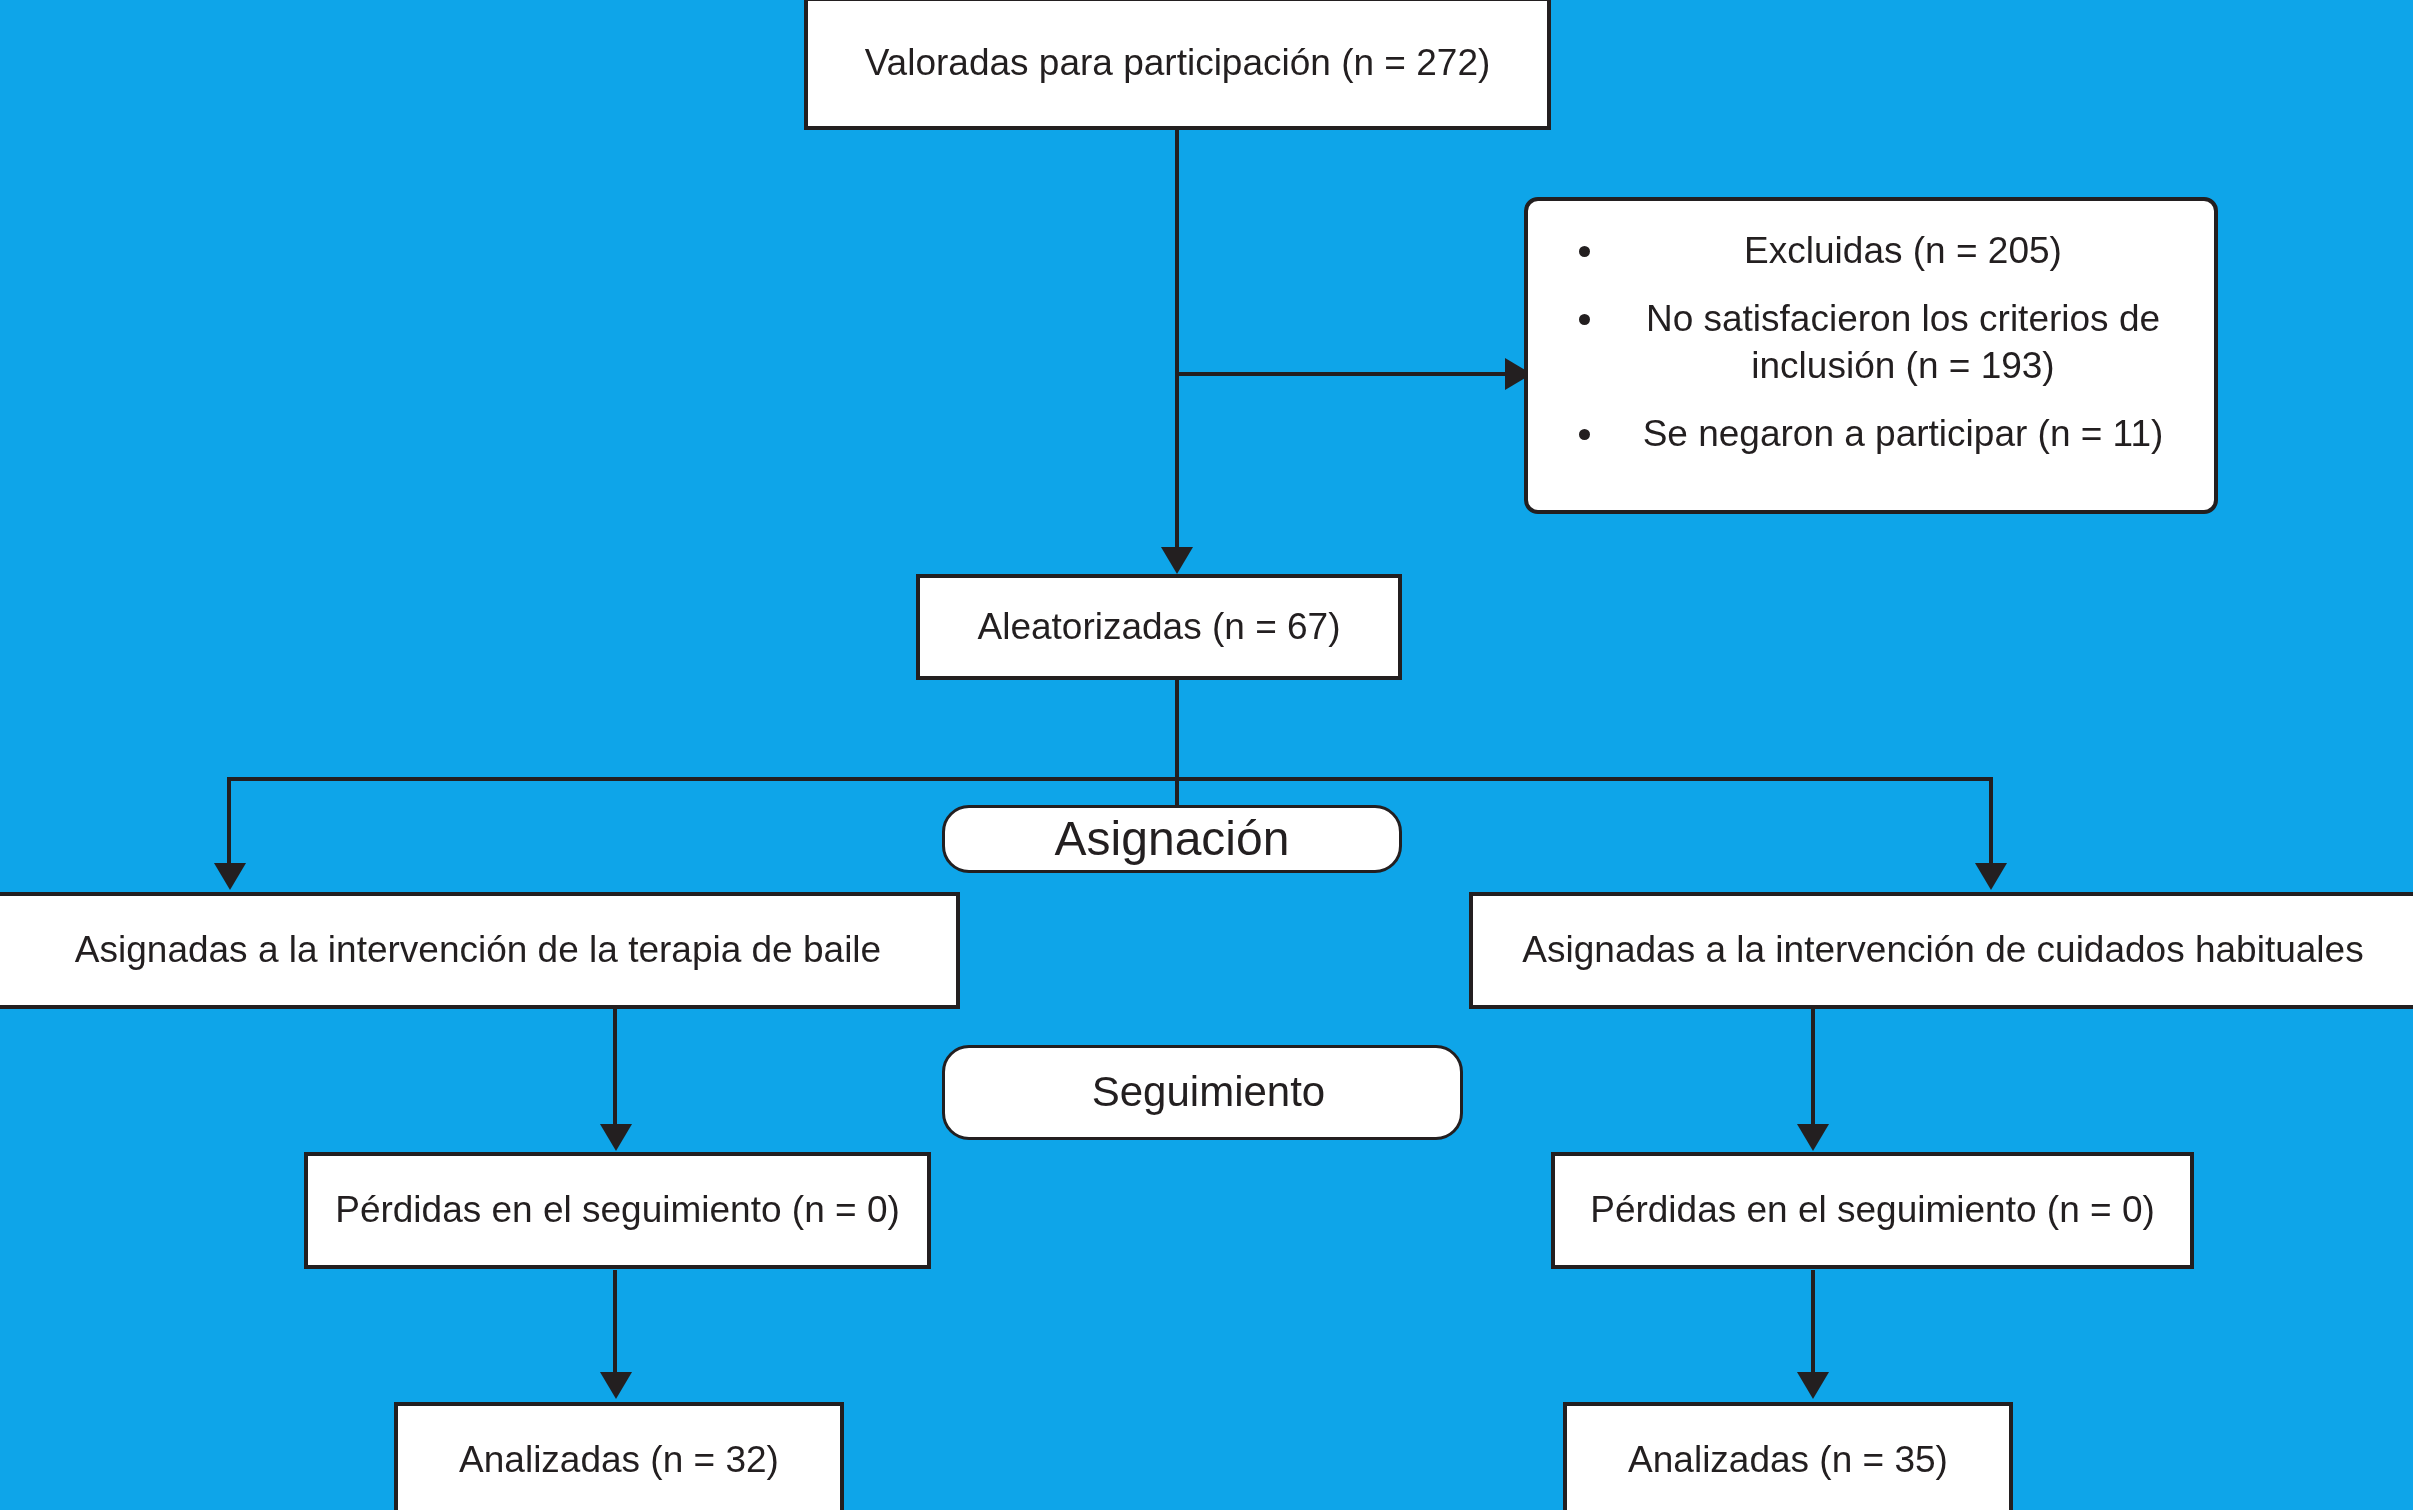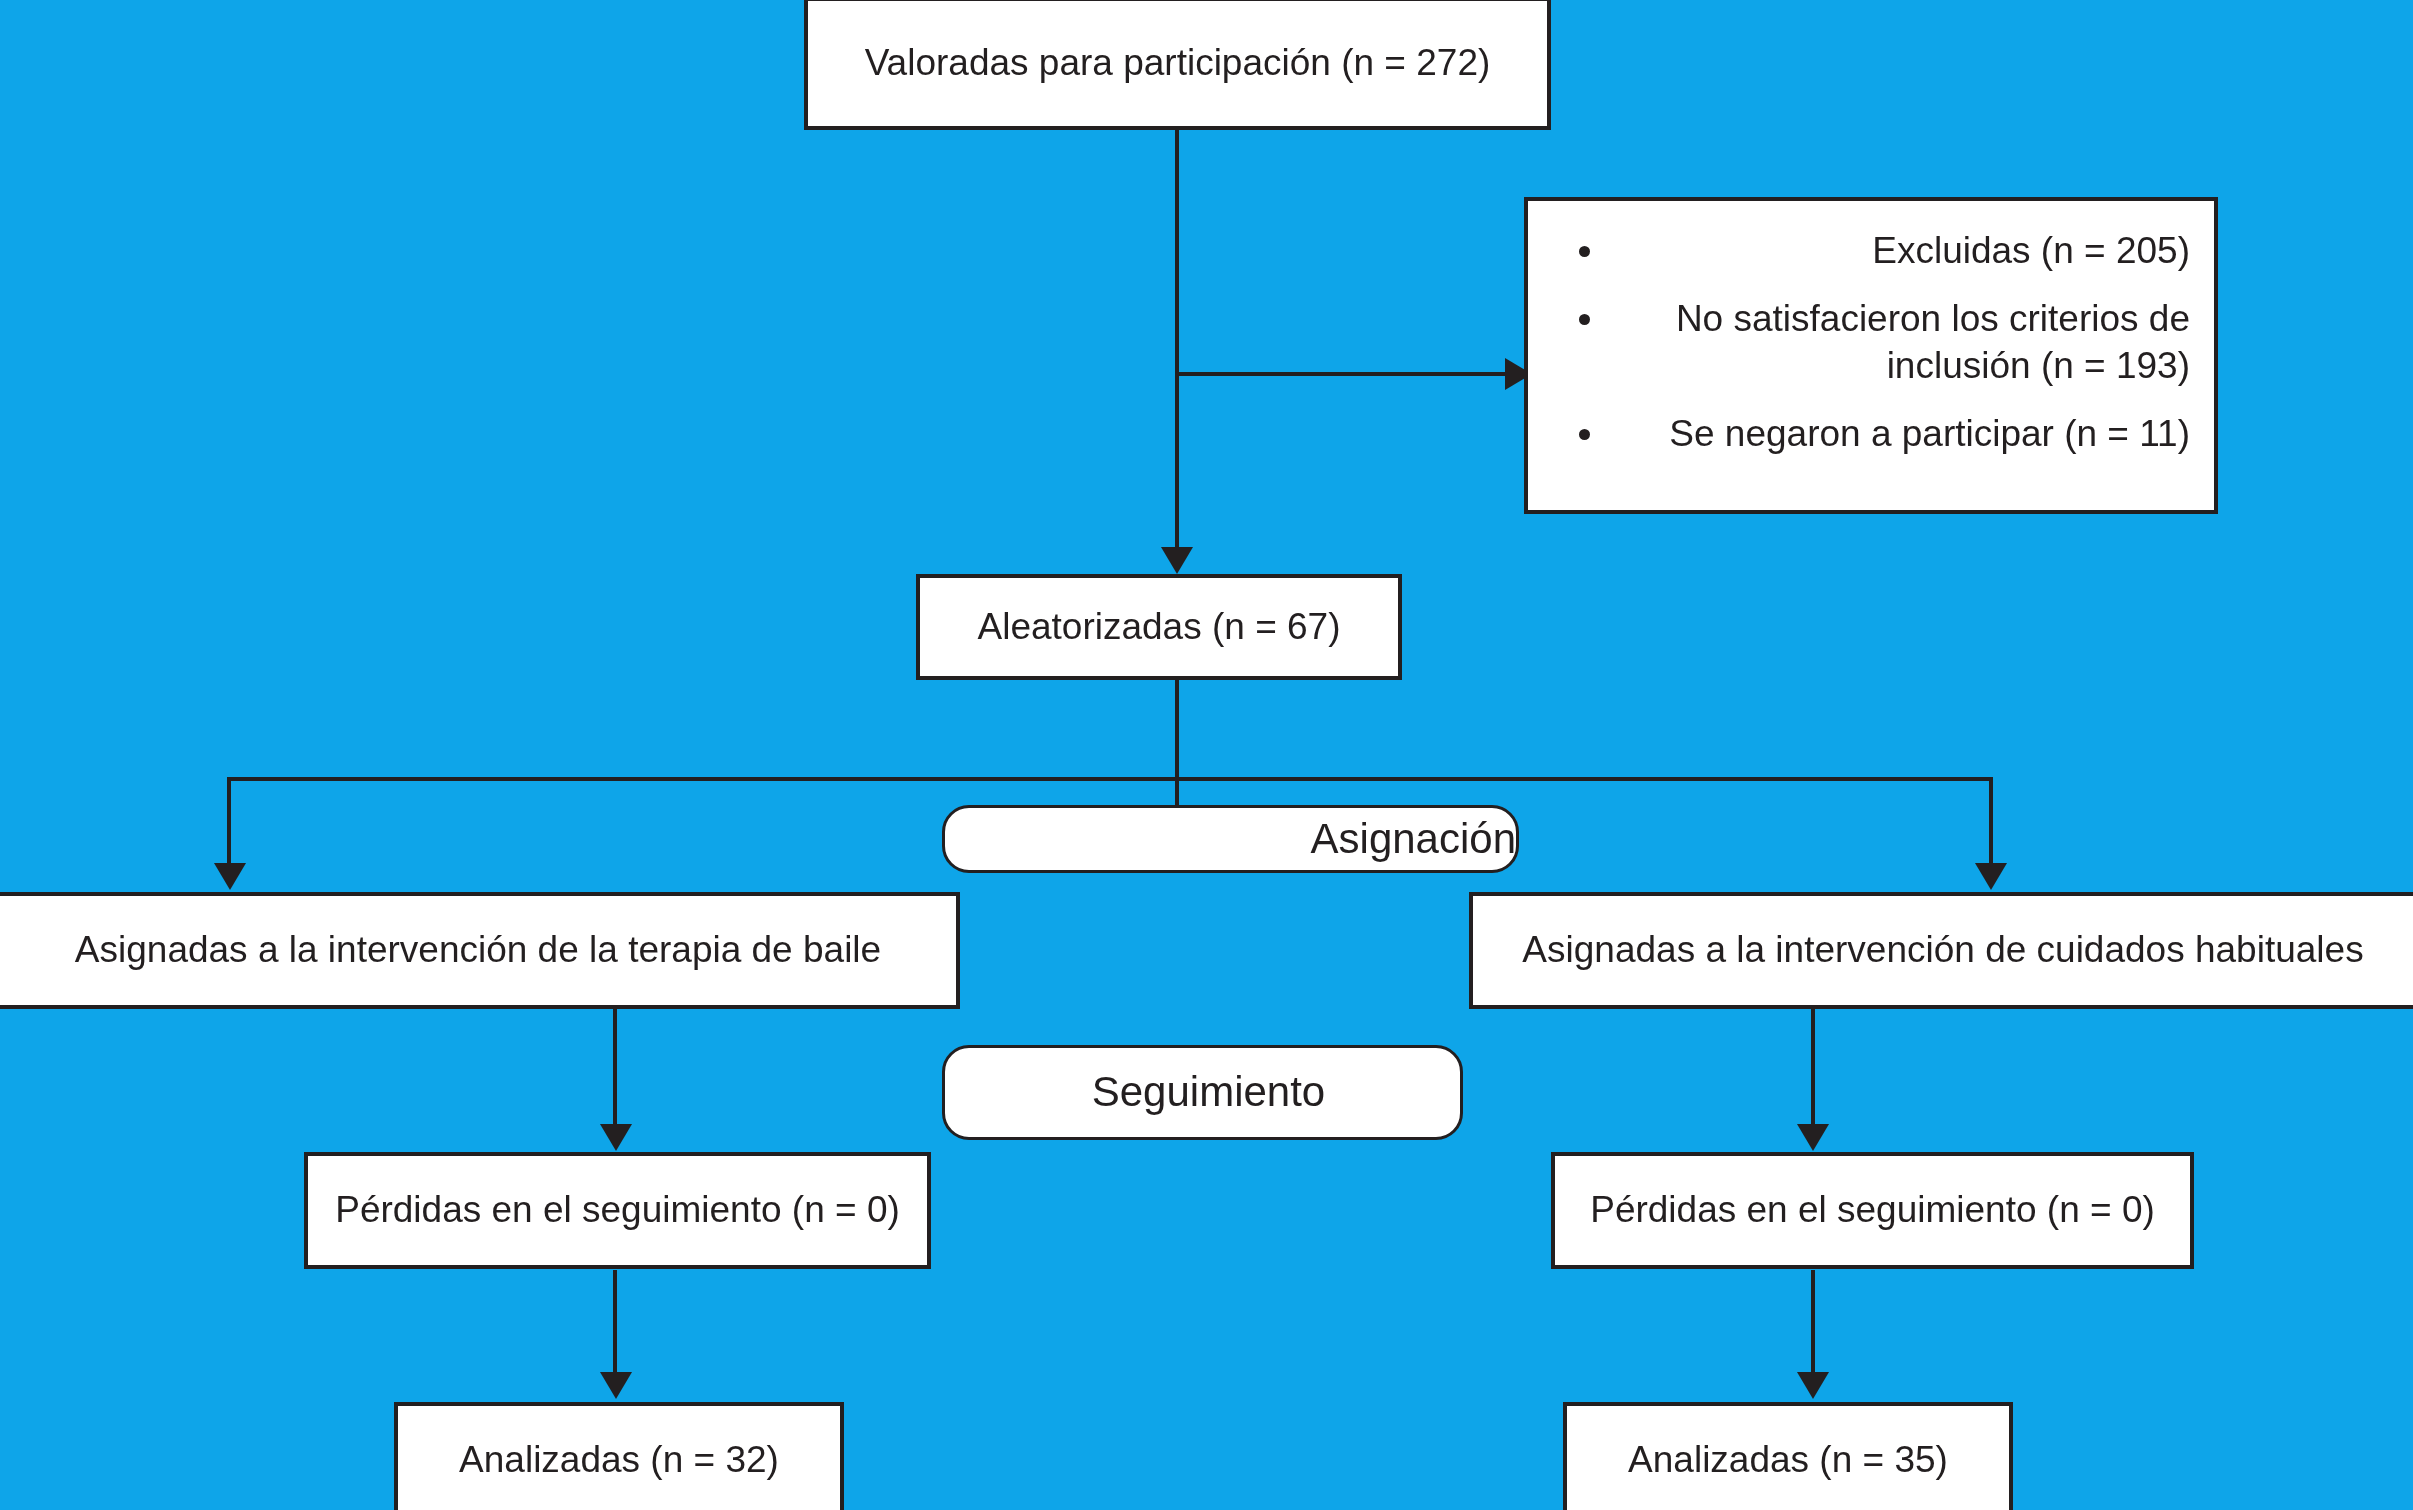--- a/index.html
+++ b/index.html
@@ -32,22 +32,23 @@
     line-height: 1.25;
     color: #231f20;
     z-index: 3;
   }
   .box.rounded {
     border-width: 3.2px;
     border-radius: 27px;
   }
   .box.bullets {
     display: block;
-    text-align: right;
+    text-align: center;
     padding: 27px 24px 10px 43px;
+    border-radius: 14px;
   }
 
   
   ul.bullet-list {
     list-style: none;
     margin: 0;
     padding: 0;
   }
   ul.bullet-list li {
     position: relative;
@@ -141,21 +142,21 @@
   <div class="hline" style="left:227px; top:777px; width:1766px;"></div>
 
   <div class="vline" style="left:1175px; top:777px; height:28px;"></div>
 
   <div class="vline" style="left:227px; top:777px; height:88px;"></div>
   <div class="arrow-down" style="left:214px; top:863px;"></div>
 
   <div class="vline" style="left:1989px; top:777px; height:88px;"></div>
   <div class="arrow-down" style="left:1975px; top:863px;"></div>
 
-  <div class="box rounded" style="left:942px; top:805px; width:577px; height:68px; font-size:42px; z-index:4;justify-content:flex-end;">
+  <div class="box rounded" style="left:942px; top:805px; width:460px; height:68px; font-size:48px; z-index:4;">
     <span>Asignación</span>
   </div>
 
   <div class="box" style="left:-4px; top:892px; width:964px; height:117px;">
     <span>Asignadas a la intervención de la terapia de baile</span>
   </div>
 
   <div class="box" style="left:1469px; top:892px; width:948px; height:117px;">
     <span>Asignadas a la intervención de cuidados habituales</span>
   </div>

